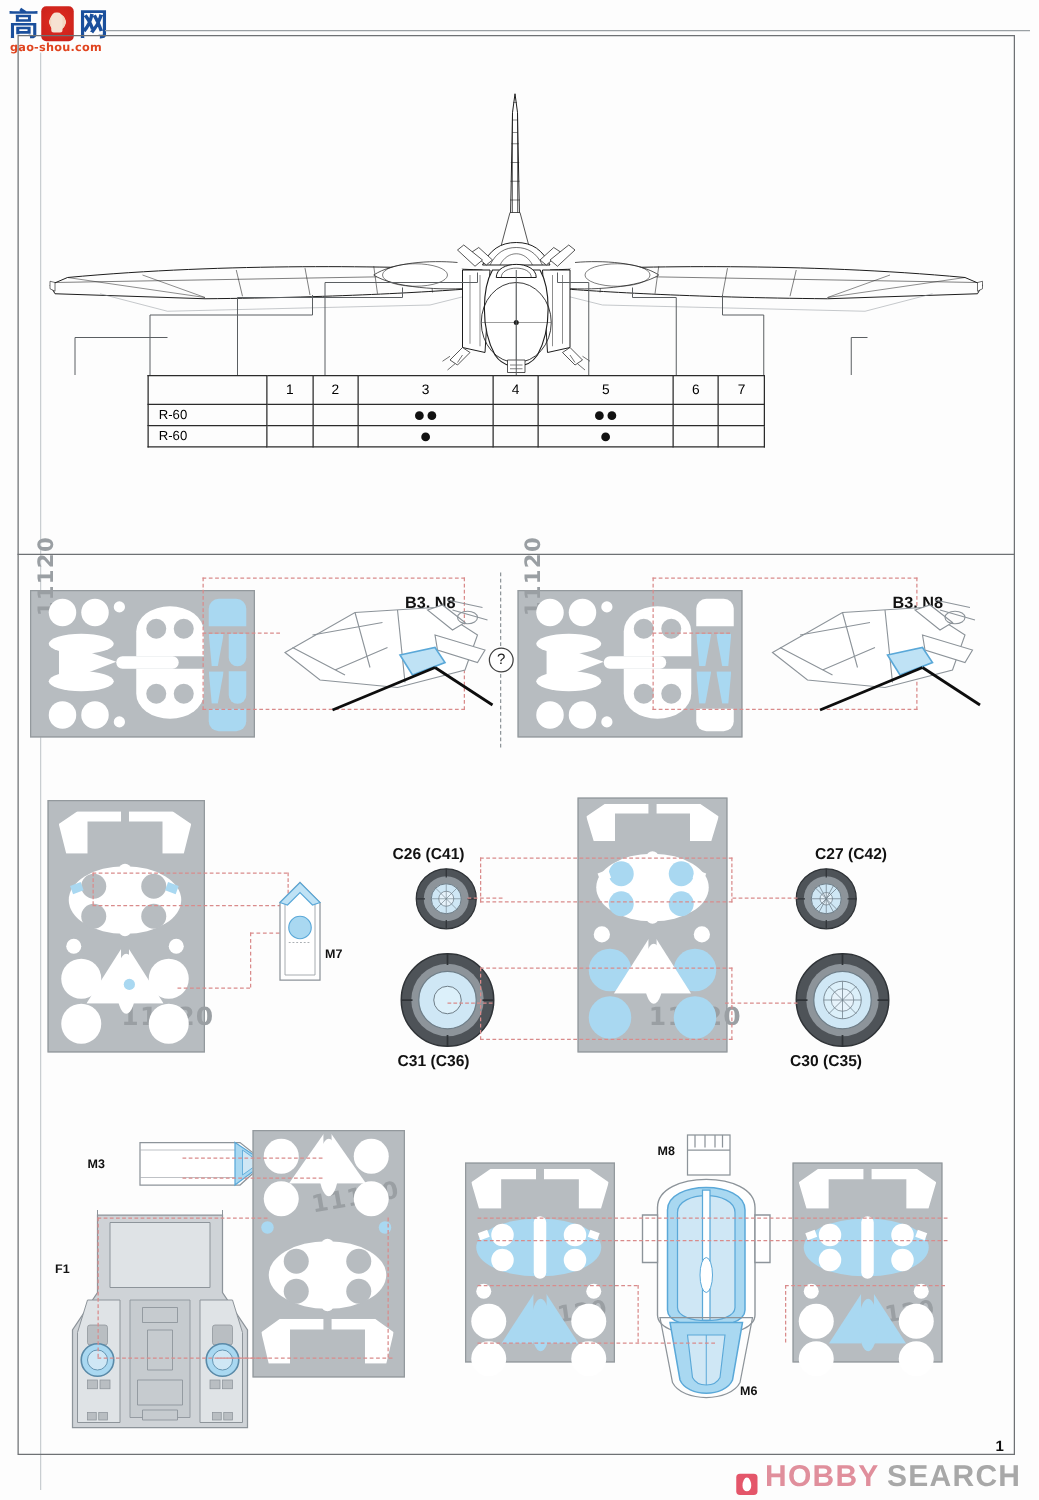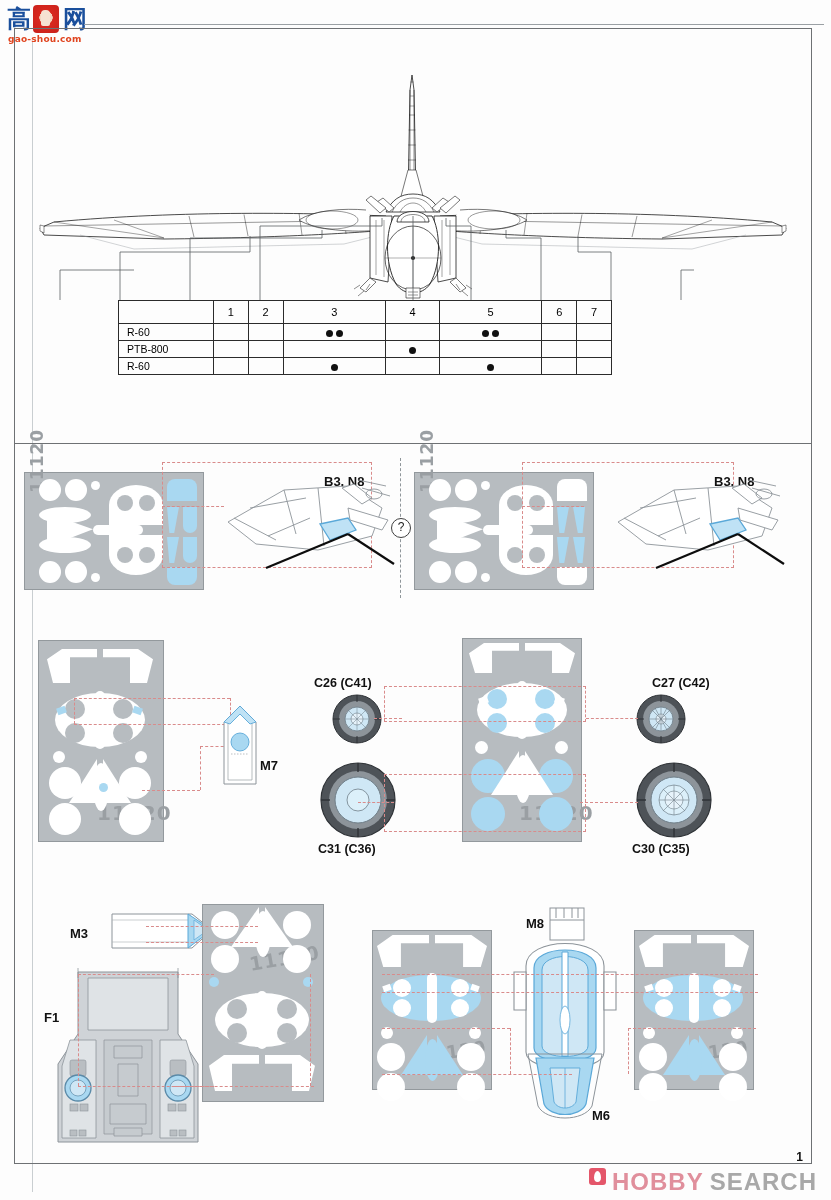--- a/index.html
+++ b/index.html
@@ -210,39 +210,39 @@
   }
 
   
   #sec-bottom {
     position: absolute;
     left: 14px; top: 896px;
     width: 798px; height: 268px;
   }
   .part-label {
     position: absolute;
-    font-size: 13px;
+    font-size: 10px;
     font-weight: bold;
     color: #111;
     white-space: nowrap;
   }
 
   
   #pagenum {
     position: absolute;
     right: 28px; bottom: 36px;
     font-size: 12px;
     font-weight: bold;
     color: #111;
   }
   #hs-watermark {
     position: absolute;
     right: 14px; bottom: 4px;
     display: flex;
-    align-items: flex-start;
+    align-items: flex-end;
     gap: 6px;
   }
   #hs-badge {
     width: 17px; height: 17px;
     background: #e4566a;
     border-radius: 3px;
     position: relative;
   }
   #hs-badge::after {
     content: "";
@@ -394,30 +394,20 @@
           </tr>
         </thead>
         <tbody id="armament-body">
             <tr>
               <td class="rowlabel">R-60</td>
               <td class="dotcell"></td>
               <td class="dotcell"></td>
               <td class="dotcell"><span class="dot"></span><span class="dot"></span></td>
               <td class="dotcell"></td>
               <td class="dotcell"><span class="dot"></span><span class="dot"></span></td>
-              <td class="dotcell"></td>
-              <td class="dotcell"></td>
-            </tr>
-            <tr>
-              <td class="rowlabel">PTB-800</td>
-              <td class="dotcell"></td>
-              <td class="dotcell"></td>
-              <td class="dotcell"></td>
-              <td class="dotcell"><span class="dot"></span></td>
-              <td class="dotcell"></td>
               <td class="dotcell"></td>
               <td class="dotcell"></td>
             </tr>
             <tr>
               <td class="rowlabel">R-60</td>
               <td class="dotcell"></td>
               <td class="dotcell"></td>
               <td class="dotcell"><span class="dot"></span></td>
               <td class="dotcell"></td>
               <td class="dotcell"><span class="dot"></span></td>

